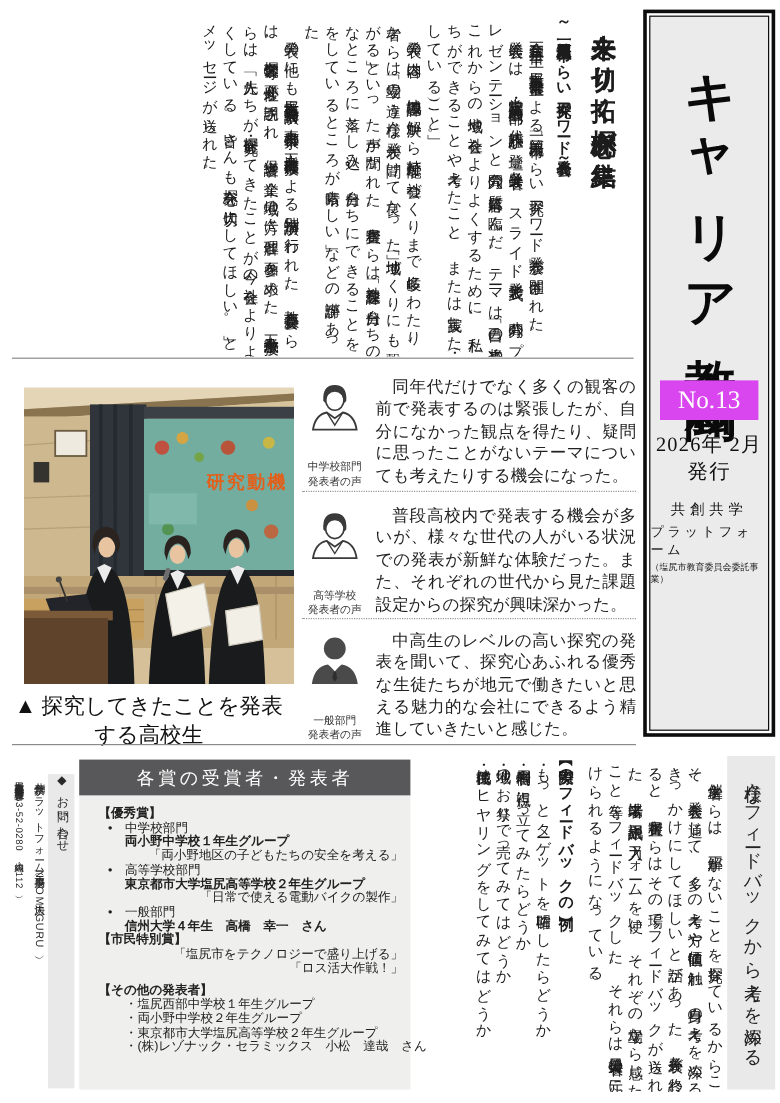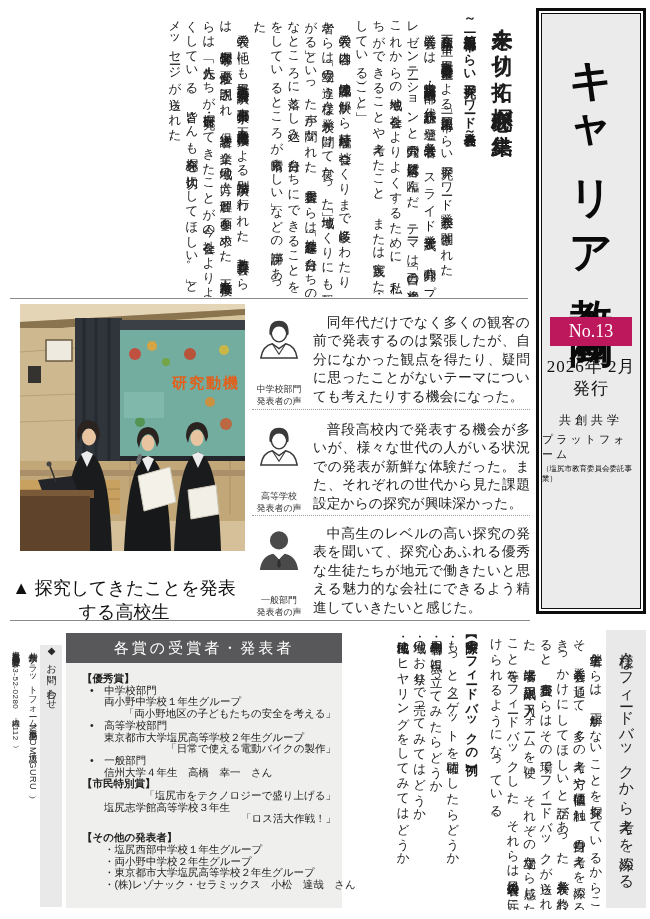--- a/index.html
+++ b/index.html
@@ -11,21 +11,21 @@
   .lead{position:absolute;left:10px;top:12px;width:518px;height:285px;overflow:hidden;}
   .lead h1{margin:0 12px 0 10px;font-size:21px;font-weight:bold;letter-spacing:1px;}
   .lead h2{margin:0 8px 0 6px;font-size:12.5px;font-weight:bold;letter-spacing:0.8px;}
   .lead-p{margin:0;font-size:12.5px;line-height:17px;letter-spacing:0.9px;text-indent:1em;}
 
   .rule{position:absolute;height:0;border-top:1px solid #8a8a8a;}
   .rule1{left:10px;top:298px;width:518px;}
   .rule2{left:10px;top:620px;width:520px;}
 
   
-  .photo{position:absolute;left:20px;top:304px;width:225px;height:234px;}
+  .photo{position:absolute;left:20px;top:323px;width:225px;height:234px;}
   .caption{position:absolute;left:6px;top:576px;width:236px;text-align:center;
            font-family:"Liberation Serif","DejaVu Serif",serif;font-size:18px;color:#111;}
 
   
   .voice{position:absolute;left:252px;width:278px;display:flex;gap:7px;}
   .voice-icon-col{width:54px;flex:0 0 54px;display:flex;flex-direction:column;align-items:center;
                   justify-content:center;padding-top:2px;gap:20px;}
   .vicon svg{display:block;width:44px;height:44px;}
   .vlabel{font-size:9px;line-height:1.35;text-align:center;color:#333;margin-top:3px;}
   .vtext{flex:1;font-size:13.8px;line-height:18.4px;text-align:justify;text-indent:1em;color:#222;}
@@ -39,43 +39,43 @@
   .contact p.c3{font-size:8px;}
 
   
   .awards{position:absolute;left:66px;top:633px;width:276px;}
   .awards-header{height:30px;background:#58585a;color:#fff;display:flex;align-items:center;justify-content:center;
                  font-family:"Liberation Serif","DejaVu Serif",serif;font-size:15px;letter-spacing:3px;}
   .awards-body{background:#efefed;height:245px;padding:10px 6px 0 16px;box-sizing:border-box;}
   .al{font-size:10.5px;line-height:11.7px;white-space:nowrap;color:#222;}
   .al-h{font-weight:600;}
   .al-b{padding-left:8px;}
-  .al-i1{padding-left:22px;}
+  .al-i1{padding-left:22px;font-weight:bold;}
   .al-i2{padding-left:30px;text-align:right;}
   .al-o{padding-left:22px;}
   .al-sp{height:7px;}
 
   
   .feedback{position:absolute;left:352px;top:630px;width:252px;height:280px;overflow:hidden;}
   .fb-main{margin:0;font-size:12.5px;line-height:16.6px;letter-spacing:0.8px;text-indent:1em;}
   .fb-head{margin:0 8px 0 2px;font-size:12.5px;font-weight:bold;letter-spacing:0.8px;}
   .fb-item{margin:0;font-size:12.5px;line-height:16.6px;letter-spacing:0.8px;}
   .side-band{position:absolute;left:606px;top:630px;width:40px;height:278px;background:#e9e9e9;
              display:flex;justify-content:center;}
   .side-band .t{padding-top:12px;font-size:15px;letter-spacing:1px;color:#222;}
 
   
   .mast{position:absolute;left:536px;top:8px;width:110px;height:606px;box-sizing:border-box;
         border:3px solid #0d0d0d;background:#fff;padding:2px;}
   .mast-in{width:100%;height:100%;box-sizing:border-box;border:1px solid #0d0d0d;background:#ebebeb;
            display:flex;flex-direction:column;align-items:center;}
   .mast-title{font-family:"Liberation Serif","DejaVu Serif",serif;font-weight:bold;font-size:43px;
               letter-spacing:9px;margin-top:18px;color:#0a0a0a;}
-  .mast-no{margin-top:16px;background:#be185d;color:#fff;width:82px;text-align:center;
-           font-family:"Liberation Serif","DejaVu Serif",serif;font-size:18px;padding:4px 0;}
+  .mast-no{margin-top:16px;background:#d946ef;color:#fff;width:82px;text-align:center;
+           font-family:"Liberation Serif","DejaVu Serif",serif;font-size:21px;padding:4px 0;}
   .mast-date{margin-top:10px;text-align:center;font-family:"Liberation Serif","DejaVu Serif",serif;
              font-size:17px;line-height:1.3;letter-spacing:1px;color:#111;}
   .mast-pub1{margin-top:12px;font-family:"Liberation Serif","DejaVu Serif",serif;font-size:12px;letter-spacing:4px;color:#111;}
   .mast-pub2{margin-top:3px;font-family:"Liberation Serif","DejaVu Serif",serif;font-size:11px;letter-spacing:3px;color:#111;}
   .mast-note{margin-top:2px;font-family:Liberation Sans, sans-serif;font-size:7.5px;color:#111;}
 </style>
 </head>
 <body>
 
 <div class="page">
@@ -228,21 +228,20 @@
         <div class="al al-b">•　中学校部門</div>
         <div class="al al-i1">両小野中学校１年生グループ</div>
         <div class="al al-i2">「両小野地区の子どもたちの安全を考える」</div>
         <div class="al al-b">•　高等学校部門</div>
         <div class="al al-i1">東京都市大学塩尻高等学校２年生グループ</div>
         <div class="al al-i2">「日常で使える電動バイクの製作」</div>
         <div class="al al-b">•　一般部門</div>
         <div class="al al-i1">信州大学４年生　高橋　幸一　さん</div>
         <div class="al al-h">【市民特別賞】</div>
         <div class="al al-i2">「塩尻市をテクノロジーで盛り上げる」</div>
-        <div class="al al-i1">塩尻志学館高等学校３年生</div>
         <div class="al al-i2">「ロス活大作戦！」</div>
         <div class="al al-sp"></div>
         <div class="al al-h">【その他の発表者】</div>
         <div class="al al-o">・塩尻西部中学校１年生グループ</div>
         <div class="al al-o">・両小野中学校２年生グループ</div>
         <div class="al al-o">・東京都市大学塩尻高等学校２年生グループ</div>
         <div class="al al-o">・(株)レゾナック・セラミックス　小松　達哉　さん</div>
       </div>
   </div>
 

